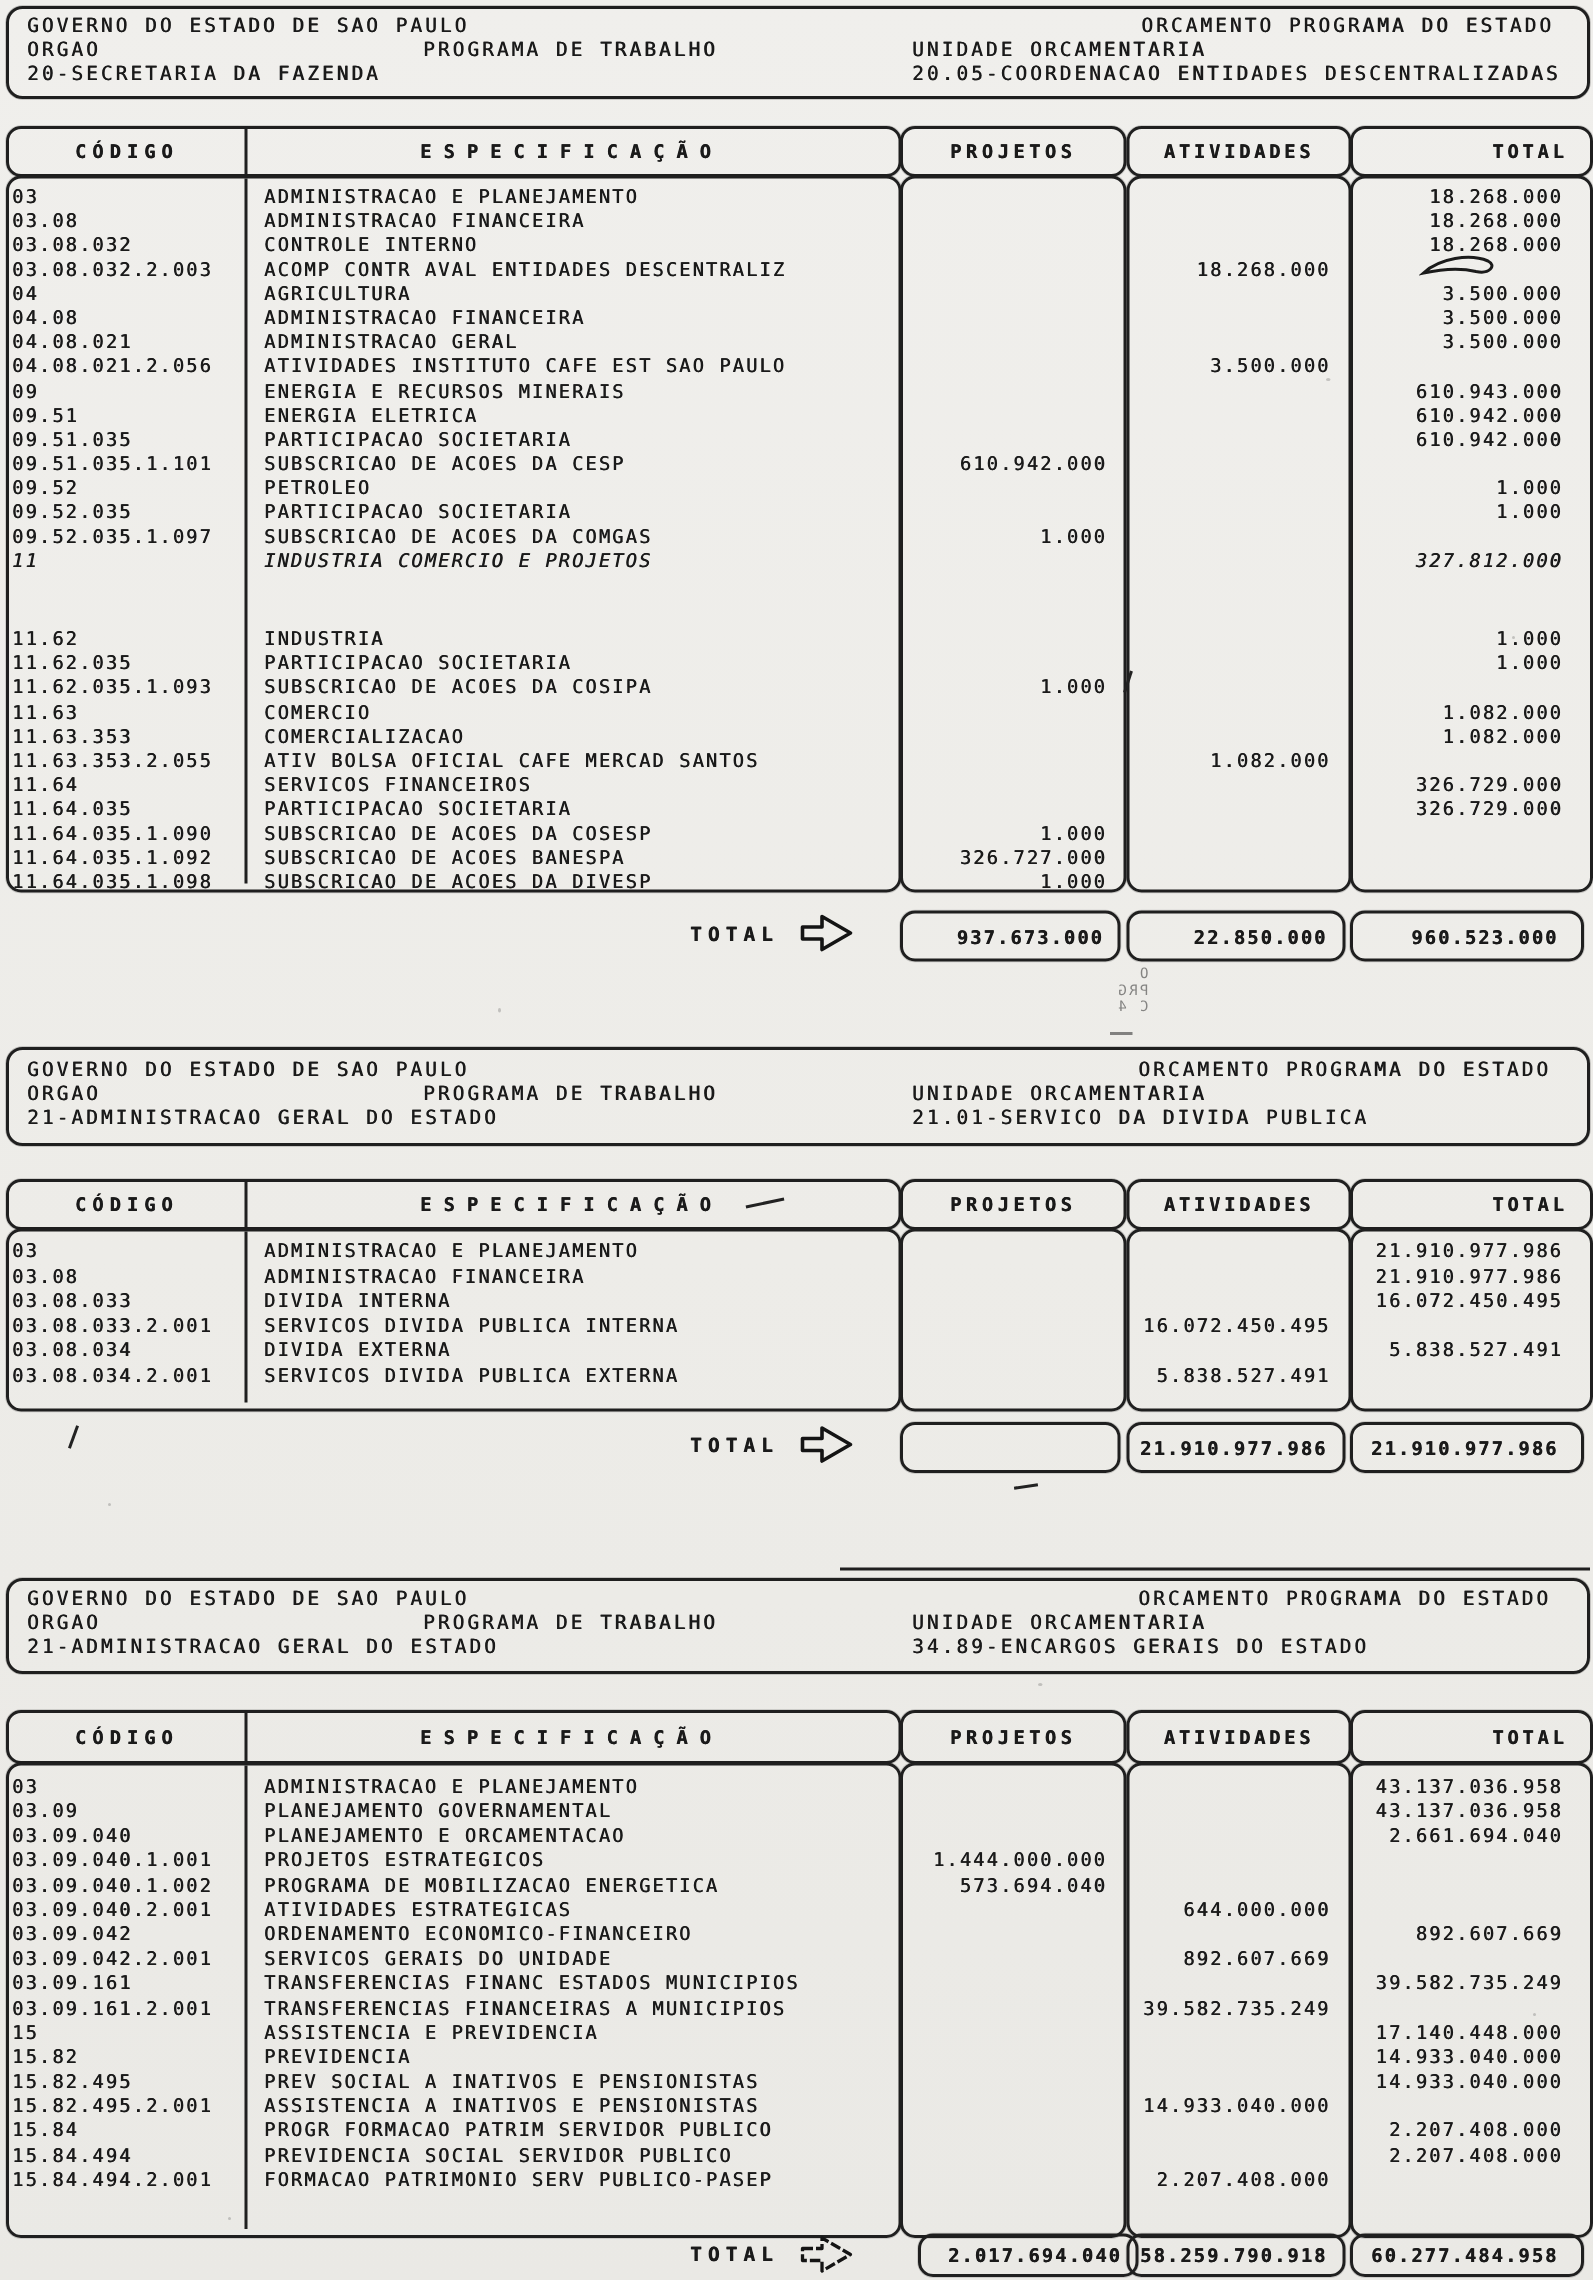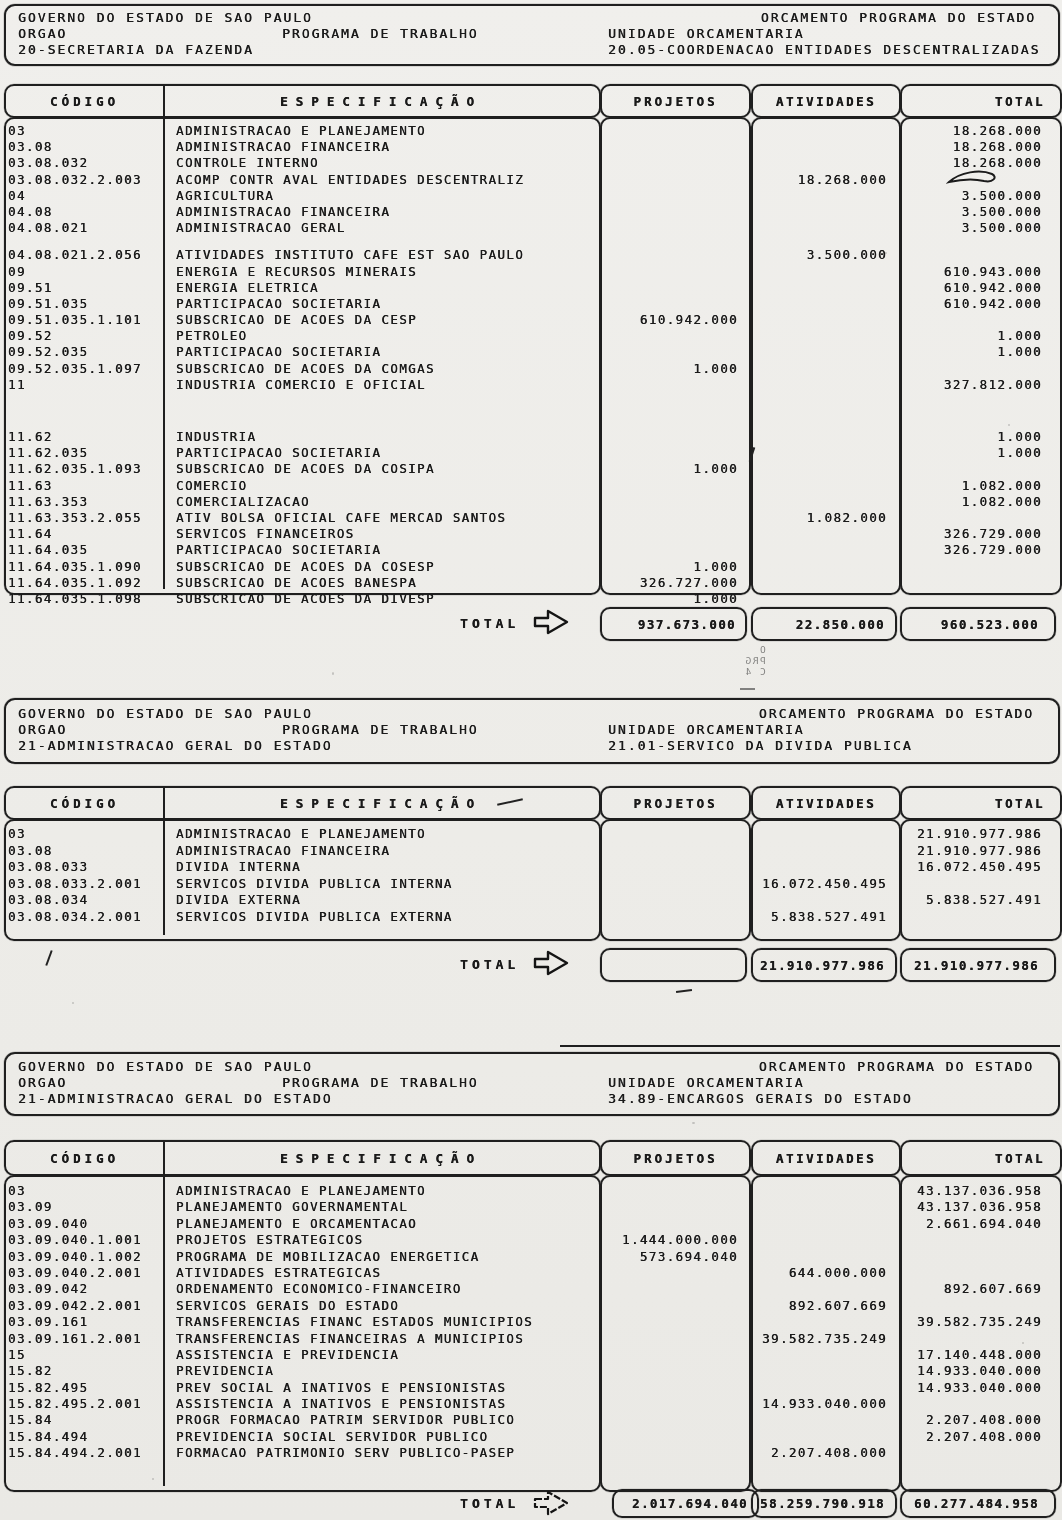--- a/index.html
+++ b/index.html
@@ -156,21 +156,21 @@
           <div class="cell c-atividades"></div>
           <div class="cell c-total">3.500.000</div>
         </div>
         <div class="trow" style="height: 16.2px;">
           <div class="cell c-codigo">04.08.021</div>
           <div class="cell c-especificacao">ADMINISTRACAO GERAL</div>
           <div class="cell c-projetos"></div>
           <div class="cell c-atividades"></div>
           <div class="cell c-total">3.500.000</div>
         </div>
-        <div class="trow" style="height: 16.2px; margin-top: 11px;">
+        <div class="trow" style="height: 16.2px;">
           <div class="cell c-codigo">04.08.021.2.056</div>
           <div class="cell c-especificacao">ATIVIDADES INSTITUTO CAFE EST SAO PAULO</div>
           <div class="cell c-projetos"></div>
           <div class="cell c-atividades">3.500.000</div>
           <div class="cell c-total"></div>
         </div>
         <div class="trow" style="height: 16.2px;">
           <div class="cell c-codigo">09</div>
           <div class="cell c-especificacao">ENERGIA E RECURSOS MINERAIS</div>
           <div class="cell c-projetos"></div>
@@ -212,23 +212,23 @@
           <div class="cell c-atividades"></div>
           <div class="cell c-total">1.000</div>
         </div>
         <div class="trow" style="height: 16.2px;">
           <div class="cell c-codigo">09.52.035.1.097</div>
           <div class="cell c-especificacao">SUBSCRICAO DE ACOES DA COMGAS</div>
           <div class="cell c-projetos">1.000</div>
           <div class="cell c-atividades"></div>
           <div class="cell c-total"></div>
         </div>
-        <div class="trow" style="height: 16.2px;">
+        <div class="trow" style="height: 16.2px; font-style: italic;">
           <div class="cell c-codigo">11</div>
-          <div class="cell c-especificacao">INDUSTRIA COMERCIO E OFICIAL</div>
+          <div class="cell c-especificacao">INDUSTRIA COMERCIO E PROJETOS</div>
           <div class="cell c-projetos"></div>
           <div class="cell c-atividades"></div>
           <div class="cell c-total">327.812.000</div>
         </div>
         <div class="trow" style="height: 16.2px; margin-top: 36px;">
           <div class="cell c-codigo">11.62</div>
           <div class="cell c-especificacao">INDUSTRIA</div>
           <div class="cell c-projetos"></div>
           <div class="cell c-atividades"></div>
           <div class="cell c-total">1.000</div>
@@ -513,21 +513,21 @@
         </div>
         <div class="trow" style="height: 16.4px;">
           <div class="cell c-codigo">03.09.042</div>
           <div class="cell c-especificacao">ORDENAMENTO ECONOMICO-FINANCEIRO</div>
           <div class="cell c-projetos"></div>
           <div class="cell c-atividades"></div>
           <div class="cell c-total">892.607.669</div>
         </div>
         <div class="trow" style="height: 16.4px;">
           <div class="cell c-codigo">03.09.042.2.001</div>
-          <div class="cell c-especificacao">SERVICOS GERAIS DO ESTADO</div>
+          <div class="cell c-especificacao">SERVICOS GERAIS DO UNIDADE</div>
           <div class="cell c-projetos"></div>
           <div class="cell c-atividades">892.607.669</div>
           <div class="cell c-total"></div>
         </div>
         <div class="trow" style="height: 16.4px;">
           <div class="cell c-codigo">03.09.161</div>
           <div class="cell c-especificacao">TRANSFERENCIAS FINANC ESTADOS MUNICIPIOS</div>
           <div class="cell c-projetos"></div>
           <div class="cell c-atividades"></div>
           <div class="cell c-total">39.582.735.249</div>

